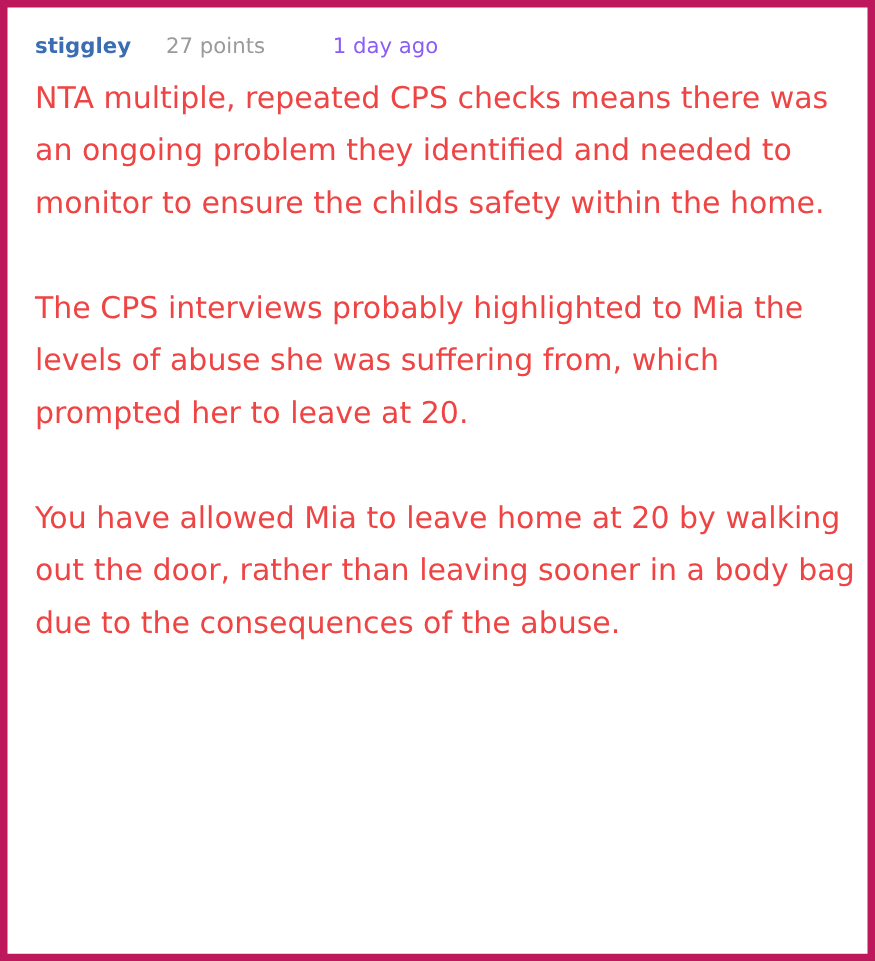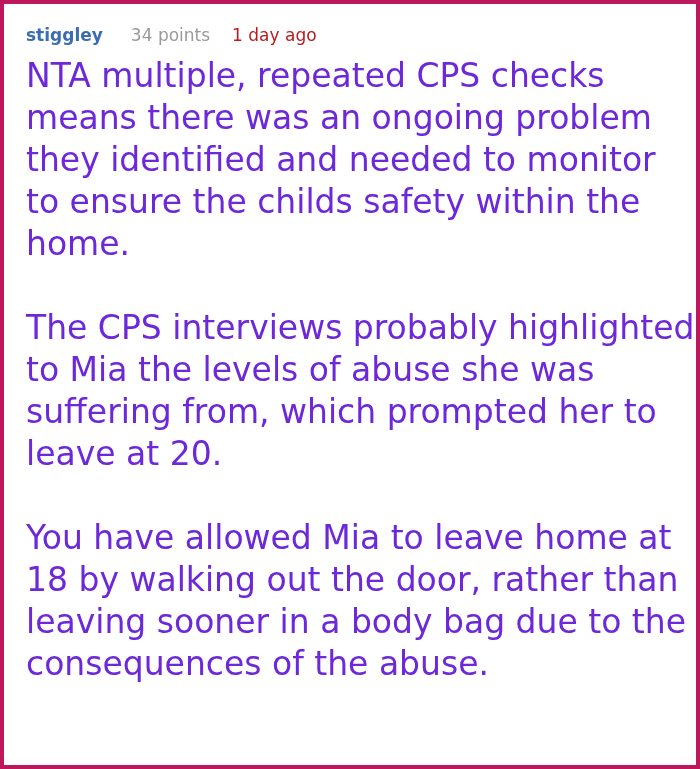--- a/index.html
+++ b/index.html
@@ -1,45 +1,45 @@
 <!DOCTYPE html>
 <html><head>
 <meta charset="utf-8">
 <style>
   html, body { margin: 0; padding: 0; background: #ffffff; }
   body { width: 700px; height: 769px; overflow: hidden; }
   .card {
     box-sizing: border-box;
     width: 700px; height: 769px;
-    border: 4px solid #be185d;
+    border: 6px solid #be185d;
     background: #ffffff;
     padding: 0 0 0 22px;
     font-family: "DejaVu Sans", sans-serif;
   }
   .meta {
     height: 58px;
     display: flex; align-items: center;
     padding-top: 4px;
     box-sizing: border-box;
     font-size: 17px;
   }
   .author { color: #3b6db3; font-weight: bold; margin-right: 28px; }
   .points { color: #9a9a9a; margin-right: 22px; }
-  .time { color: #b91c1c; }
-  .body { color: #6d28d9; font-size: 33px; line-height: 42px; margin-top: -7px; }
+  .time { color: #8b5cf6; margin-left: 32px; }
+  .body { color: #ef4444; font-size: 24px; line-height: 42px; margin-top: -7px; }
   .body p { margin: 0 0 42px 0; }
   .body p:last-child { margin-bottom: 0; }
 </style>
 </head>
 <body>
 
 <div class="card">
   <div class="meta">
     <span class="author">stiggley</span>
-    <span class="points">34 points</span>
+    <span class="points">27 points</span>
     <span class="time">1 day ago</span>
   </div>
   <div class="body">
     <p>NTA multiple, repeated CPS checks means there was an ongoing problem they identified and needed to monitor to ensure the childs safety within the home.</p>
     <p>The CPS interviews probably highlighted to Mia the levels of abuse she was suffering from, which prompted her to leave at 20.</p>
-    <p>You have allowed Mia to leave home at 18 by walking out the door, rather than leaving sooner in a body bag due to the consequences of the abuse.</p>
+    <p>You have allowed Mia to leave home at 20 by walking out the door, rather than leaving sooner in a body bag due to the consequences of the abuse.</p>
   </div>
 </div>
 
 </body></html>

